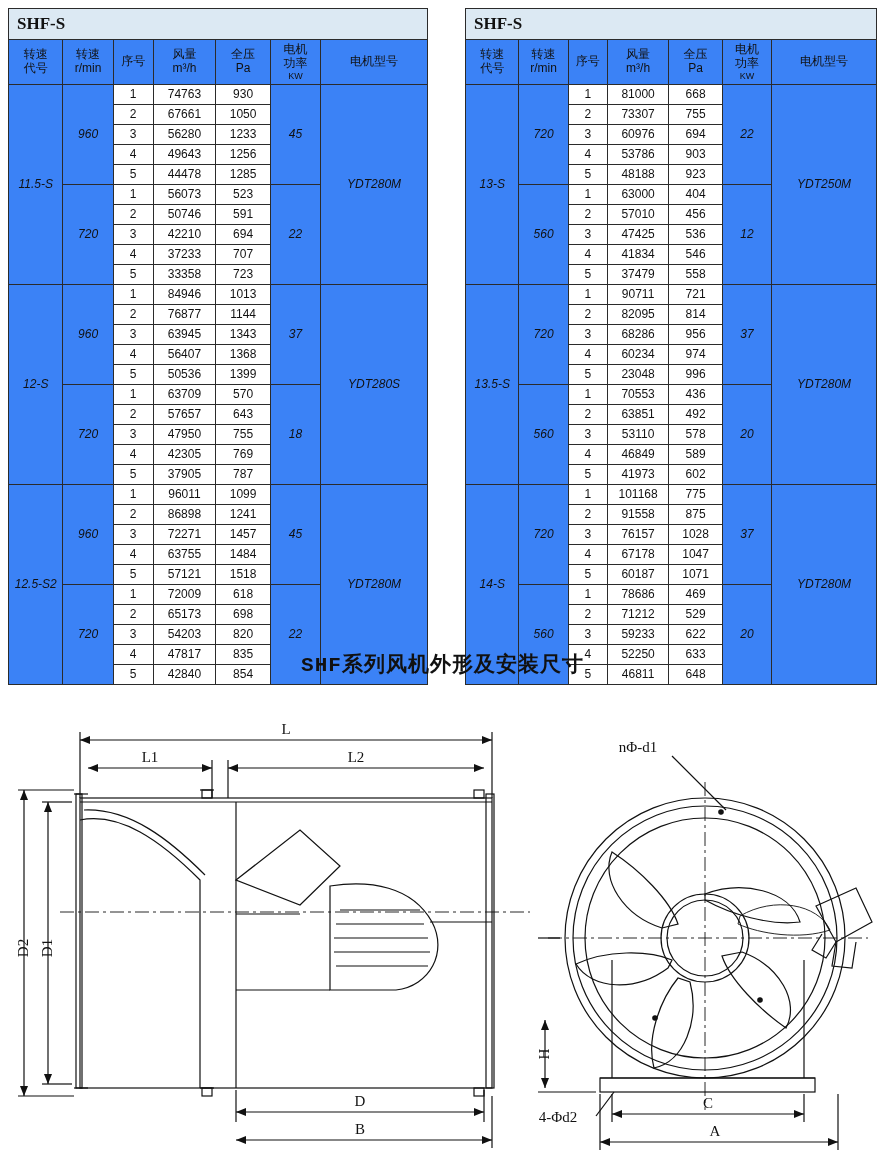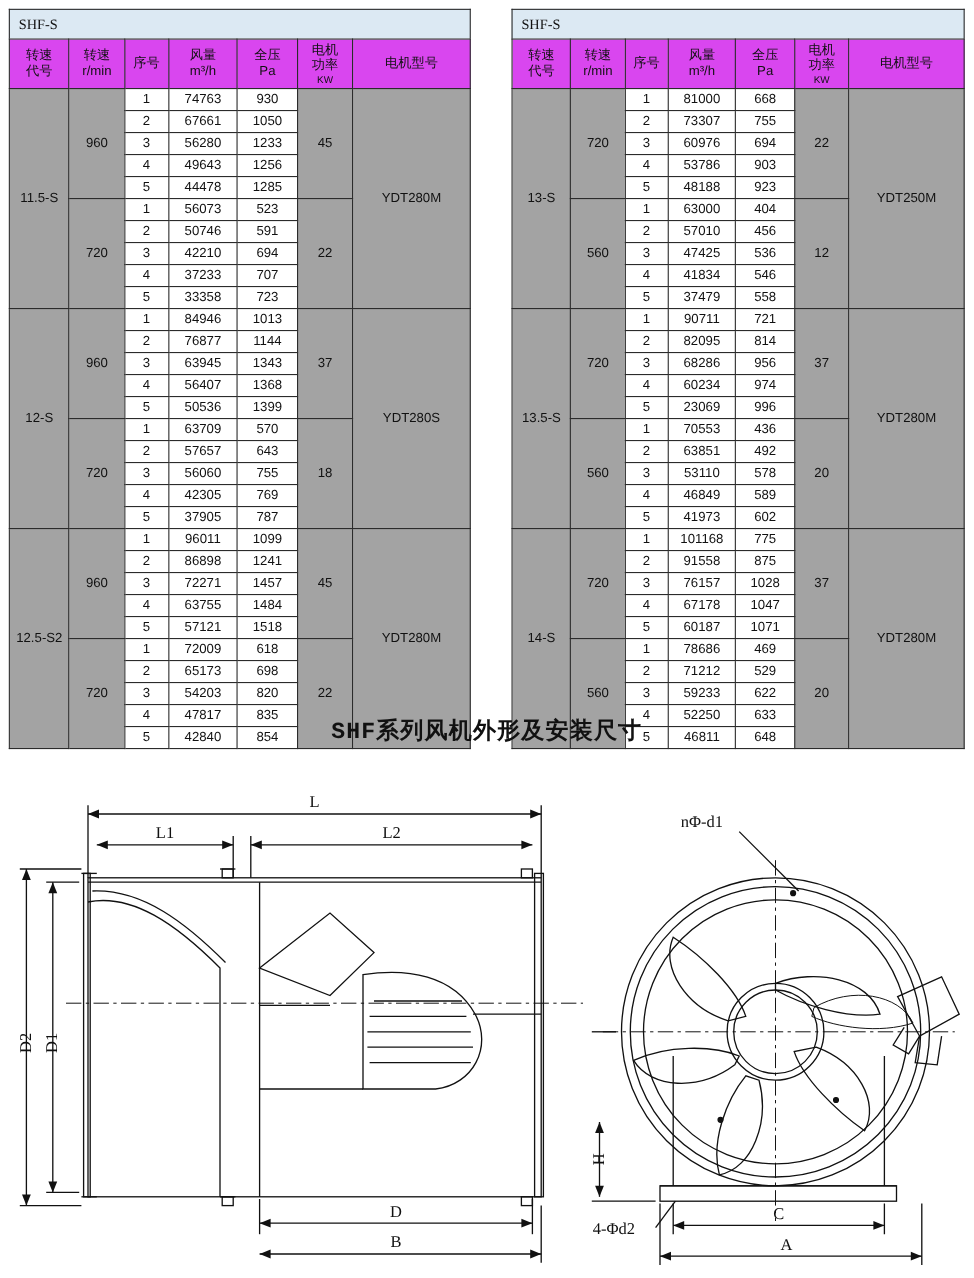--- a/index.html
+++ b/index.html
@@ -2,26 +2,26 @@
 <html><head>
 <meta charset="utf-8">
 <style>
   html,body{margin:0;padding:0;background:#ffffff;}
   body{width:885px;height:1162px;position:relative;font-family:"Liberation Sans",sans-serif;color:#111;}
   .tables{position:absolute;left:0;top:0;width:885px;}
   .tblwrap{position:absolute;top:8px;}
   .tblwrap.left{left:8px;width:420px;}
   .tblwrap.right{left:465px;width:412px;}
   .tbl-title{border:1px solid #2b2b2b;border-bottom:none;background:#dce9f3;
-    font-size:13px;font-weight:normal;padding:5px 8px;font-family:"Liberation Serif",serif;}
+    font-size:17px;font-weight:bold;padding:5px 8px;font-family:"Liberation Serif",serif;}
   table{border-collapse:collapse;width:100%;font-size:12px;}
   table td,table th{border:1px solid #2b2b2b;text-align:center;vertical-align:middle;padding:1px 2px;}
-  thead th{background:#d946ef;font-weight:normal;line-height:1.15;padding:3px 2px;font-size:12px;}
+  thead th{background:#3b82f6;font-weight:normal;line-height:1.15;padding:3px 2px;font-size:12px;}
   tbody td{height:17px;background:#ffffff;}
-  td.code,td.rpm,td.kw,td.motor{background:#a3a3a3;}
+  td.code,td.rpm,td.kw,td.motor{background:#3b82f6;font-style:italic;}
   .c-code{width:13%;}
   .c-rpm{width:12%;}
   .c-no{width:9.5%;}
   .c-flow{width:15%;}
   .c-pres{width:13%;}
   .c-kw{width:12%;}
   .c-motor{width:25.5%;}
 
   .figtitle{position:absolute;top:650px;left:0;width:885px;text-align:center;
     font-size:21px;font-weight:bold;font-family:Liberation Mono, monospace;letter-spacing:1px;}
@@ -160,21 +160,21 @@
             <td>570</td>
             <td class="kw" rowspan="5">18</td>
           </tr>
           <tr>
             <td>2</td>
             <td>57657</td>
             <td>643</td>
           </tr>
           <tr>
             <td>3</td>
-            <td>56060</td>
+            <td>47950</td>
             <td>755</td>
           </tr>
           <tr>
             <td>4</td>
             <td>42305</td>
             <td>769</td>
           </tr>
           <tr>
             <td>5</td>
             <td>37905</td>
@@ -350,21 +350,21 @@
             <td>68286</td>
             <td>956</td>
           </tr>
           <tr>
             <td>4</td>
             <td>60234</td>
             <td>974</td>
           </tr>
           <tr>
             <td>5</td>
-            <td>23069</td>
+            <td>23048</td>
             <td>996</td>
           </tr>
           <tr>
             <td class="rpm" rowspan="5">560</td>
             <td>1</td>
             <td>70553</td>
             <td>436</td>
             <td class="kw" rowspan="5">20</td>
           </tr>
           <tr>

